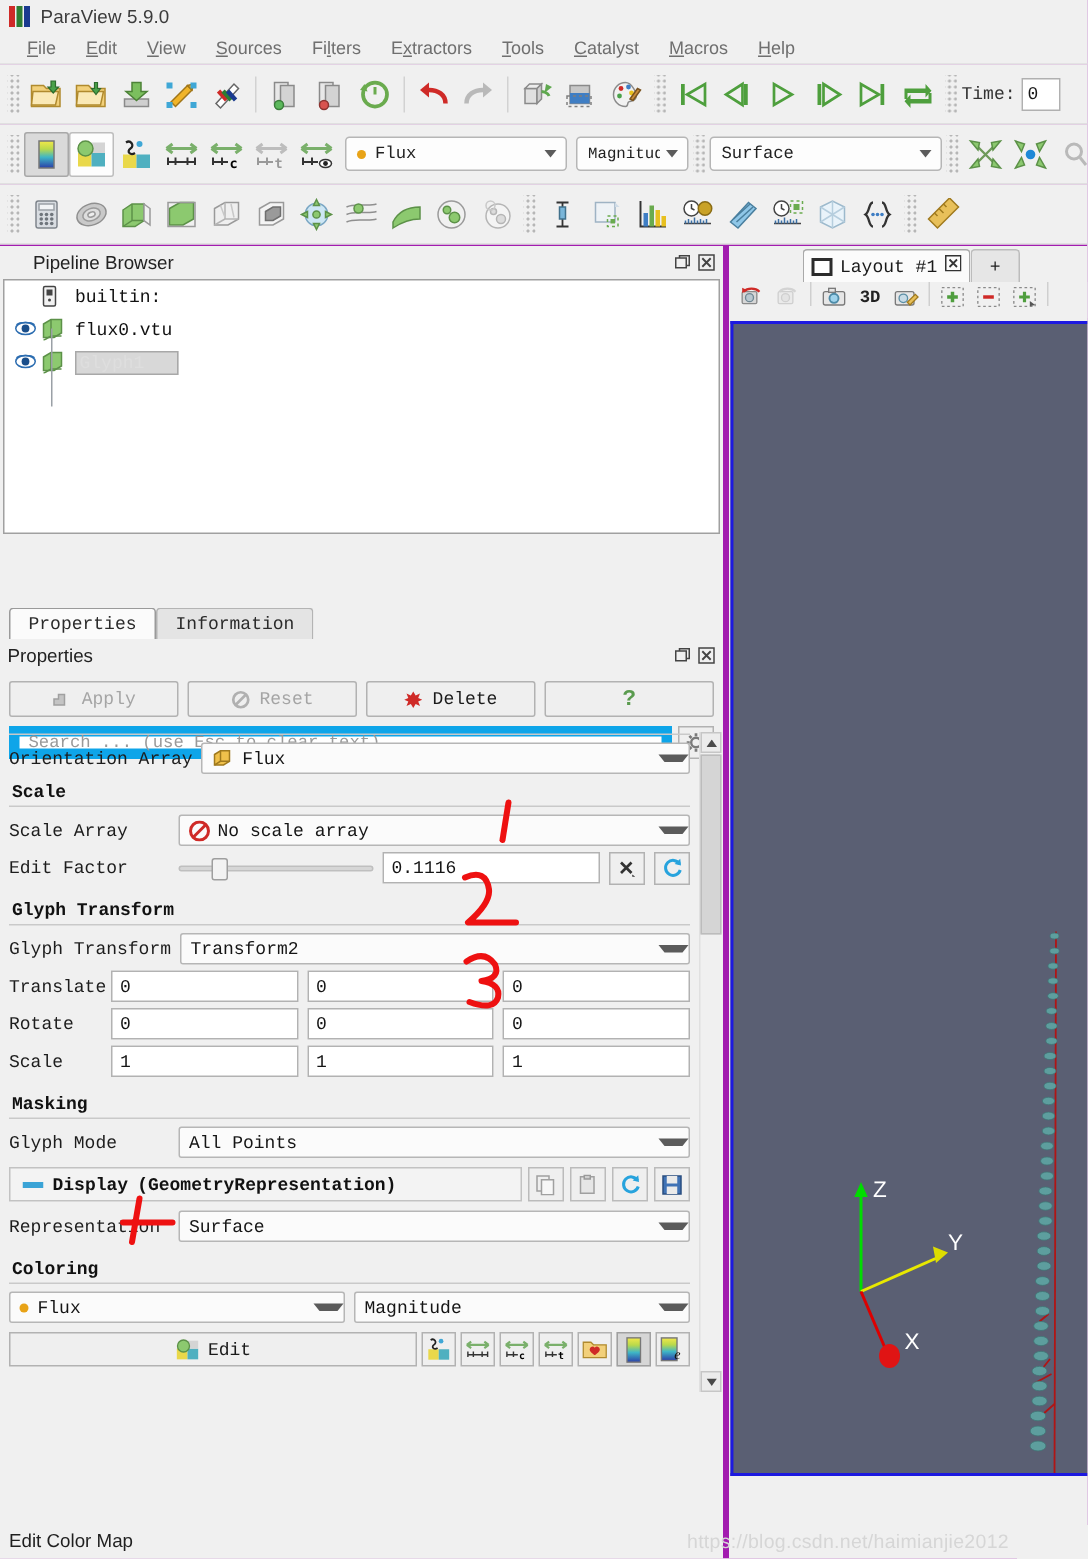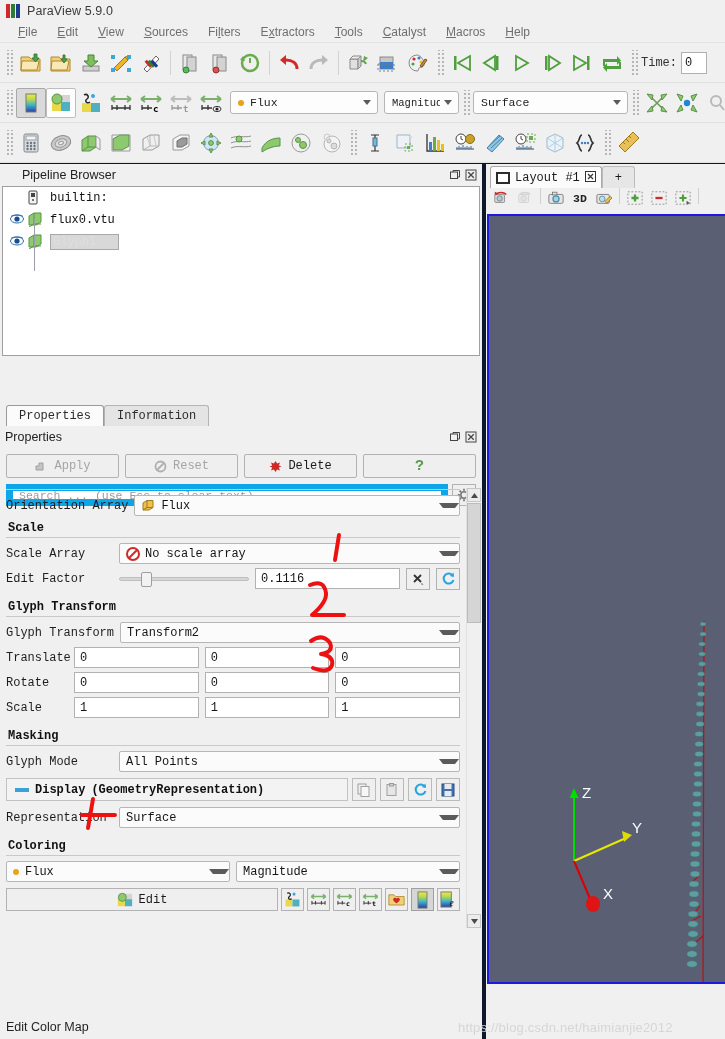--- a/index.html
+++ b/index.html
@@ -5,21 +5,21 @@
   * { box-sizing: border-box; }
   html, body {
     margin: 0; padding: 0;
     width: 725px; height: 1039px;
     overflow: hidden;
     background: #f0f0f0;
     font-family: "Liberation Sans", sans-serif;
     font-size: 11px;
     color: #1a1a1a;
   }
-  #app { position: relative; width: 725px; height: 1039px; background: #0f172a; }
+  #app { position: relative; width: 725px; height: 1039px; background: #a21caf; }
 
   
   .titlebar {
     height: 22px; display: flex; align-items: center; gap: 6px;
     padding-left: 6px; background: #f0f0f0;
   }
   .app-logo { width: 15px; height: 14px; position: relative; display:inline-block; }
   .app-logo i { position: absolute; top:0; width: 4px; height: 14px; display:block; }
   .app-logo i:nth-child(1){ left:0; background:#cf2a27; }
   .app-logo i:nth-child(2){ left:5px; background:#2e7d32; }
@@ -180,21 +180,21 @@
   .cbtn.checked { background:#d6d6d6; border-color:#a0a0a0;}
 
   .statusbar {
     position: absolute; left: 0; bottom: 0; width: 482px; height: 24px;
     display: flex; align-items: center; padding-left: 6px; font-size: 12.5px; color: #1f1f1f;
     background: #f0f0f0;
   }
 
   
   .rightdock { position: absolute; left: 486px; top: 0; width: 239px; height: 875px; background: #f0f0f0;}
-  .layouttabs { height: 24px; display: flex; align-items: flex-end; padding-left: 4px;}
+  .layouttabs { height: 24px; display: flex; align-items: flex-end; padding-left: 4px; justify-content: center;}
   .ltab {
     height: 22px; padding: 0 5px 0 5px; display:flex; align-items:center; gap:5px;
     background: #fbfbfb; border: 1px solid #a9a9a9; border-bottom: none; border-radius: 3px 3px 0 0;
     font-family:"Liberation Mono", monospace; font-size: 12px; cursor:default;
   }
   .ltab.plus { background:#e6e6e6; border-color:#bcbcbc; padding: 0 12px; }
   .viewicon { width: 14px; height: 12px; border: 2px solid #2b2b2b; background: #fff; }
   .closex { font-size: 11px; color:#333; }
 
   .viewtoolbar { height: 24px; display:flex; align-items:flex-start; gap:2px; padding-left:4px; background:#f0f0f0;}

